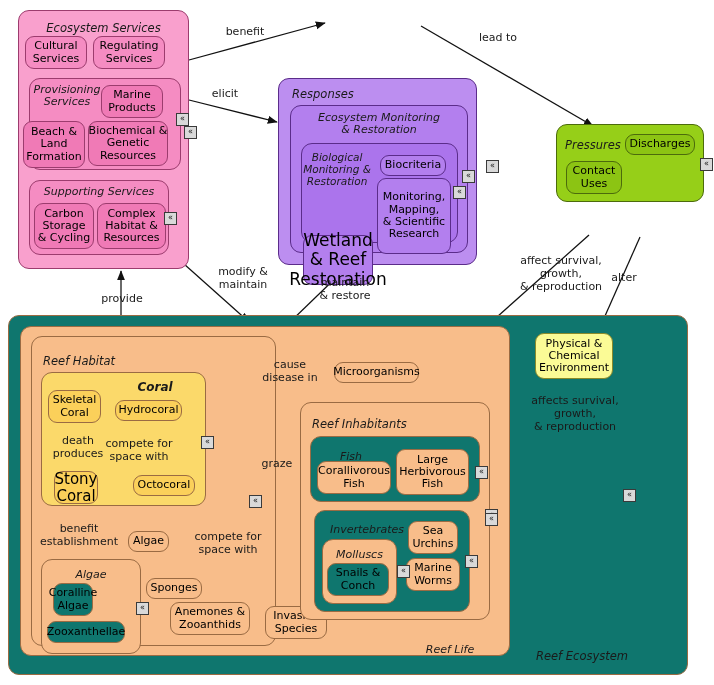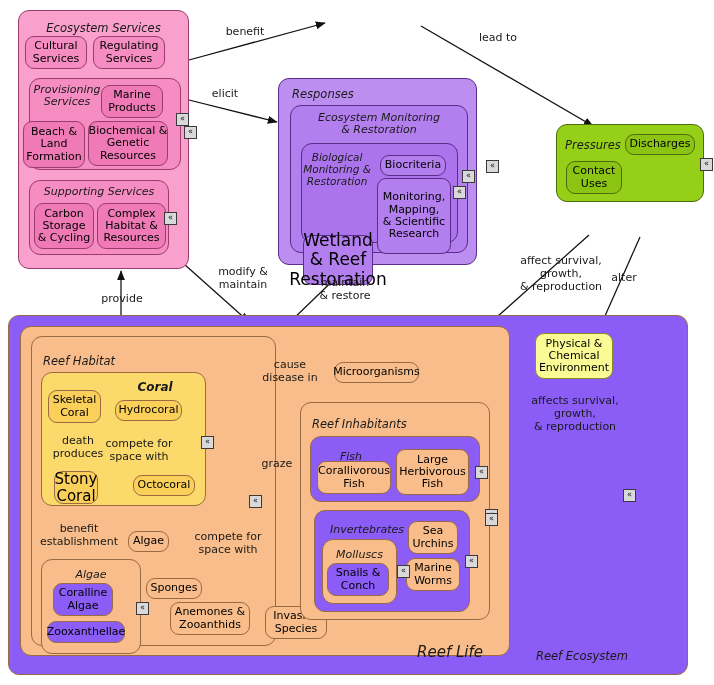--- a/index.html
+++ b/index.html
@@ -16,21 +16,21 @@
   
   .pk{background:#f9a0cd;border-color:#9c3c6e;}
   .pk2{background:#f58cc2;border-color:#9c3c6e;}
   .pk3{background:#f07ab6;border-color:#9c3c6e;}
   .gr{background:#b6f0b2;border-color:#3c7a3a;}
   .pu{background:#bc8ef0;border-color:#5b2c8a;}
   .pu2{background:#b37fee;border-color:#5b2c8a;}
   .pu3{background:#ab74ec;border-color:#5b2c8a;}
   .lg{background:#96cf18;border-color:#4c6b0c;}
   .lg2{background:#8cc413;border-color:#4c6b0c;}
-  .or{background:#8b5cf6;border-color:#9a6b43;}
+  .or{background:#0f766e;border-color:#9a6b43;}
   .or2{background:#f8bd8a;border-color:#9a6b43;}
   .ye{background:#fbd96a;border-color:#9a6b43;}
   .ye2{background:#fbd05a;border-color:#9a6b43;}
   .yl{background:#fbfb96;border-color:#8a8a2a;}
 
   .hdl{position:absolute;width:11px;height:11px;background:#d9d9d9;border:1px solid #3a3a3a;
        font-size:8px;line-height:9px;text-align:center;color:#111;overflow:hidden;}
 </style>
 </head>
 <body>
@@ -149,21 +149,21 @@
   <div class="glabel" style="left:565px;top:139px;width:80px;font-size:11.5px;text-align:left;color:#1a1a1a;">Pressures</div>
   <div class="leaf lg2" style="left:625px;top:134px;width:70px;height:21px;font-size:11px;">Discharges</div>
   <div class="leaf lg2" style="left:566px;top:161px;width:56px;height:33px;font-size:11px;white-space:pre;">Contact
 Uses</div>
   <div class="hdl" style="left:700px;top:158px;">«</div>
 
   <div class="grp or" style="left:8px;top:315px;width:680px;height:360px;"></div>
   <div class="glabel" style="left:512px;top:650px;width:140px;font-size:11.5px;color:#1a1a1a;">Reef Ecosystem</div>
 
   <div class="grp or2" style="left:20px;top:326px;width:490px;height:330px;"></div>
-  <div class="glabel" style="left:400px;top:644px;width:100px;font-size:15px;color:#1a1a1a;">Reef Life</div>
+  <div class="glabel" style="left:400px;top:644px;width:100px;font-size:11px;color:#1a1a1a;">Reef Life</div>
 
   <div class="leaf yl" style="left:535px;top:333px;width:78px;height:46px;font-size:11px;white-space:pre;">Physical &amp;
 Chemical
 Environment</div>
 
   <div class="grp or2" style="left:31px;top:336px;width:245px;height:310px;"></div>
   <div class="glabel" style="left:43px;top:355px;width:100px;font-size:11.5px;text-align:left;color:#1a1a1a;">Reef Habitat</div>
 
   <div class="grp ye" style="left:41px;top:372px;width:165px;height:134px;"></div>
   <div class="glabel" style="left:115px;top:381px;width:80px;font-size:12px;font-weight:bold;color:#1a1a1a;">Coral</div>
@@ -172,21 +172,21 @@
   <div class="leaf ye2" style="left:115px;top:400px;width:67px;height:21px;font-size:11px;">Hydrocoral</div>
   <div class="leaf ye2" style="left:54px;top:471px;width:44px;height:33px;font-size:15px;white-space:pre;">Stony
 Coral</div>
   <div class="leaf ye2" style="left:133px;top:475px;width:62px;height:21px;font-size:11px;">Octocoral</div>
   <div class="hdl" style="left:201px;top:436px;">«</div>
 
   <div class="leaf or2" style="left:128px;top:531px;width:41px;height:21px;font-size:11px;">Algae</div>
 
   <div class="grp or2" style="left:41px;top:559px;width:100px;height:95px;"></div>
   <div class="glabel" style="left:41px;top:569px;width:100px;font-size:11px;color:#1a1a1a;">Algae</div>
-  <div class="leaf or" style="left:53px;top:583px;width:60px;height:33px;font-size:11px;white-space:pre;">Coralline
+  <div class="leaf or" style="left:53px;top:583px;width:40px;height:33px;font-size:11px;white-space:pre;">Coralline
 Algae</div>
   <div class="leaf or" style="left:47px;top:621px;width:78px;height:22px;font-size:11px;">Zooxanthellae</div>
   <div class="hdl" style="left:136px;top:602px;">«</div>
 
   <div class="leaf or2" style="left:146px;top:578px;width:56px;height:21px;font-size:11px;">Sponges</div>
   <div class="leaf or2" style="left:170px;top:602px;width:80px;height:33px;font-size:11px;white-space:pre;">Anemones &amp;
 Zooanthids</div>
 
   <div class="leaf or2" style="left:334px;top:362px;width:85px;height:21px;font-size:11px;">Microorganisms</div>
 

